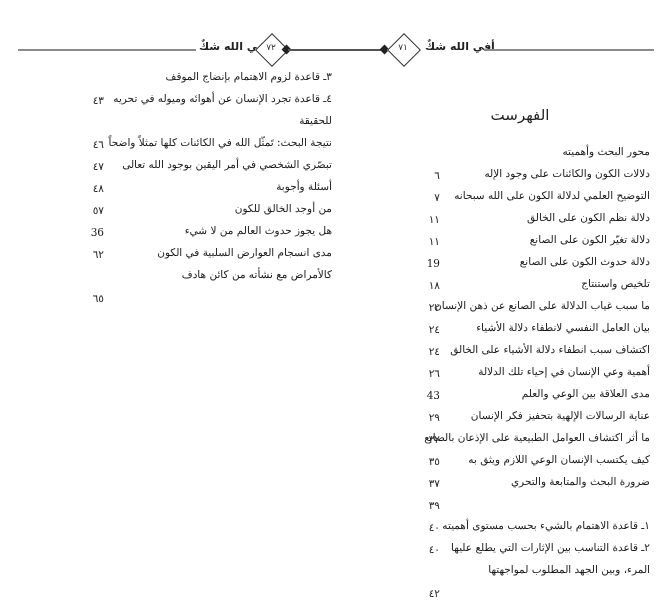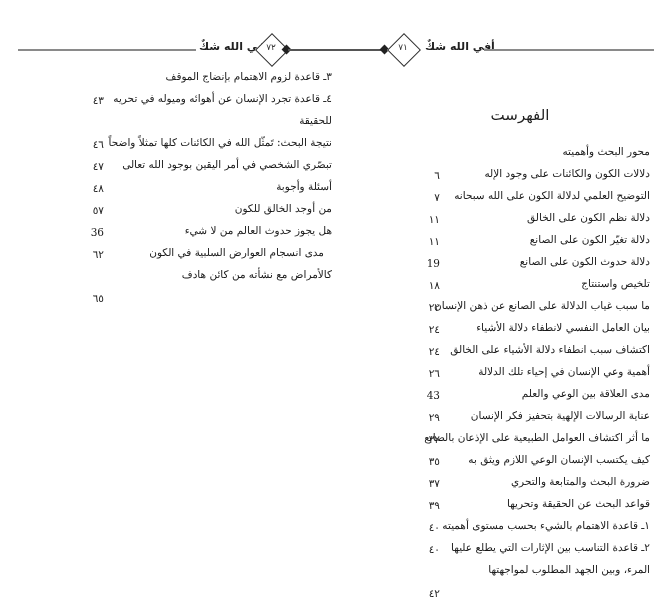--- a/index.html
+++ b/index.html
@@ -177,21 +177,20 @@
     </div>
   <div class="toc-row" style="top:449px; right:0; width:250px;">
       <span class="toc-title" style="right:0;">كيف يكتسب الإنسان الوعي اللازم ويثق به</span>
       <span class="toc-page" style="left:10px;">٣٧</span>
     </div>
   <div class="toc-row" style="top:471px; right:0; width:250px;">
       <span class="toc-title" style="right:0;">ضرورة البحث والمتابعة والتحري</span>
       <span class="toc-page" style="left:10px;">٣٩</span>
     </div>
   <div class="toc-row" style="top:493px; right:0; width:250px;">
-      <span class="toc-title" style="right:0;">قواعد البحث عن الحقيقة وتحريها</span>
       <span class="toc-page" style="left:10px;">٤٠</span>
     </div>
   <div class="toc-row" style="top:515px; right:0; width:250px;">
       <span class="toc-title" style="right:0;">١ـ قاعدة الاهتمام بالشيء بحسب مستوى أهميته</span>
       <span class="toc-page" style="left:10px;">٤٠</span>
     </div>
   <div class="toc-row" style="top:537px; right:0; width:250px;">
       <span class="toc-title" style="right:0;">٢ـ قاعدة التناسب بين الإثارات التي يطلع عليها</span>
       <span class="toc-page" style="left:10px;"></span>
     </div>
@@ -228,20 +227,20 @@
     </div>
   <div class="toc-row" style="top:198px; right:0; width:262px;">
       <span class="toc-title" style="right:0;">من أوجد الخالق للكون</span>
       <span class="toc-page" style="left:4px;">36</span>
     </div>
   <div class="toc-row" style="top:220px; right:0; width:262px;">
       <span class="toc-title" style="right:0;">هل يجوز حدوث العالم من لا شيء</span>
       <span class="toc-page" style="left:4px;">٦٢</span>
     </div>
   <div class="toc-row" style="top:242px; right:0; width:262px;">
-      <span class="toc-title" style="right:8px;">مدى انسجام العوارض السلبية في الكون</span>
+      <span class="toc-title" style="right:0;">مدى انسجام العوارض السلبية في الكون</span>
       <span class="toc-page" style="left:4px;"></span>
     </div>
   <div class="toc-row" style="top:264px; right:0; width:262px;">
       <span class="toc-title" style="right:0;">كالأمراض مع نشأته من كائن هادف</span>
       <span class="toc-page" style="left:4px;">٦٥</span>
     </div>
 </div>
 
 </body></html>

